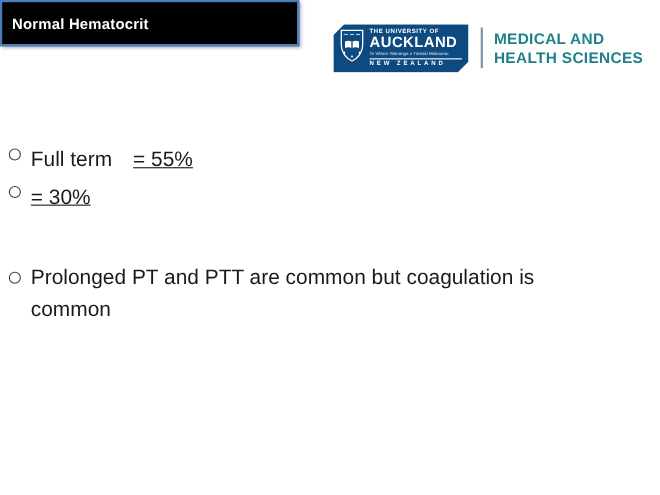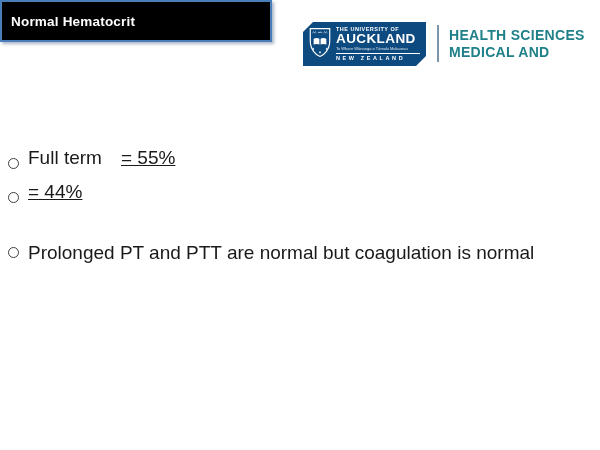--- a/index.html
+++ b/index.html
@@ -43,21 +43,21 @@
     position:absolute; left:437px; top:25px;
     width:2px; height:37px; background:#7b96a8;
   }
   .faculty-block {
     position:absolute; left:449px; top:27px;
     color:#1f8089; font-weight:bold; font-size:14px; line-height:17px; letter-spacing:0.3px;
   }
 
   
   .content { position:absolute; left:8px; top:135px; width:575px; color:#1a1a1a; }
-  .stat-row { display:flex; align-items:flex-end; height:34px; font-size:19px; }
+  .stat-row { display:flex; align-items:flex-start; height:34px; font-size:19px; }
   .bullet-circle {
     flex:0 0 auto;
     width:9px; height:9px;
     border:1.5px solid #3f3f3f;
     border-radius:50%;
     margin-right:9px;
     background:transparent;
   }
   .stat-label { display:inline-block; width:93px; }
   .stat-value { display:inline-block;text-decoration:underline; }
@@ -98,38 +98,38 @@
         <span class="logo-uni-name">AUCKLAND</span>
         <span class="logo-maori">Te Whare Wānanga o Tāmaki Makaurau</span>
         <span class="logo-country">NEW ZEALAND</span>
       </div>
     </div>
   </div>
 
   <div class="logo-separator"></div>
 
   <div class="faculty-block">
+    <div>MEDICAL AND</div>
     <div>HEALTH SCIENCES</div>
-    <div>MEDICAL AND</div>
   </div>
 
   <div class="content">
 
     <div class="stat-row">
       <span class="bullet-circle"></span>
       <span class="stat-label">Full term</span>
       <span class="stat-value">= 55%</span>
     </div>
 
     <div class="stat-row">
       <span class="bullet-circle"></span>
-      <span class="stat-value">= 44%</span>
+      <span class="stat-value">= 30%</span>
     </div>
 
 
     <div class="para-row">
       <span class="bullet-circle"></span>
-      <span class="para-text">Prolonged PT and PTT are normal but coagulation is normal</span>
+      <span class="para-text">Prolonged PT and PTT are common but coagulation is common</span>
     </div>
 
   </div>
 
 </div>
 
 </body></html>

